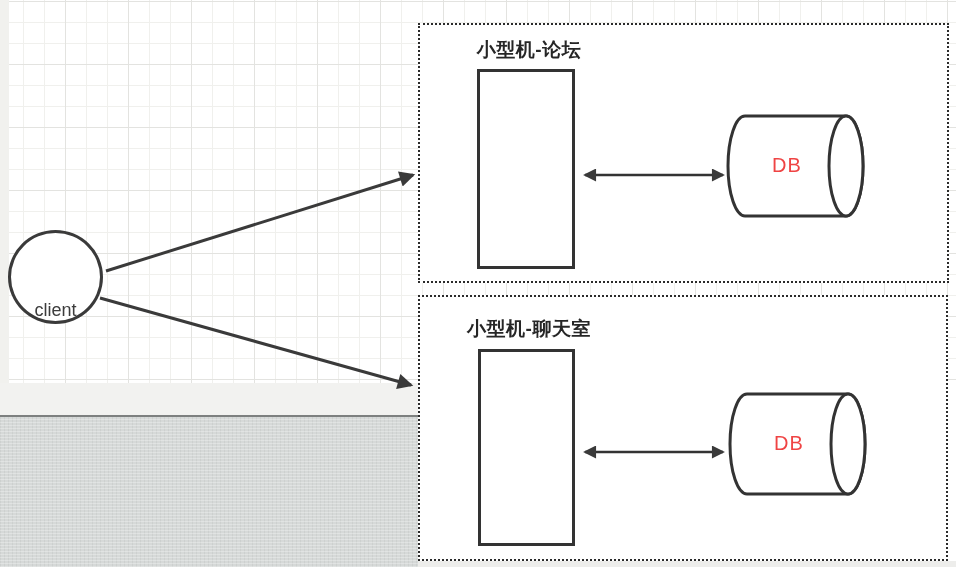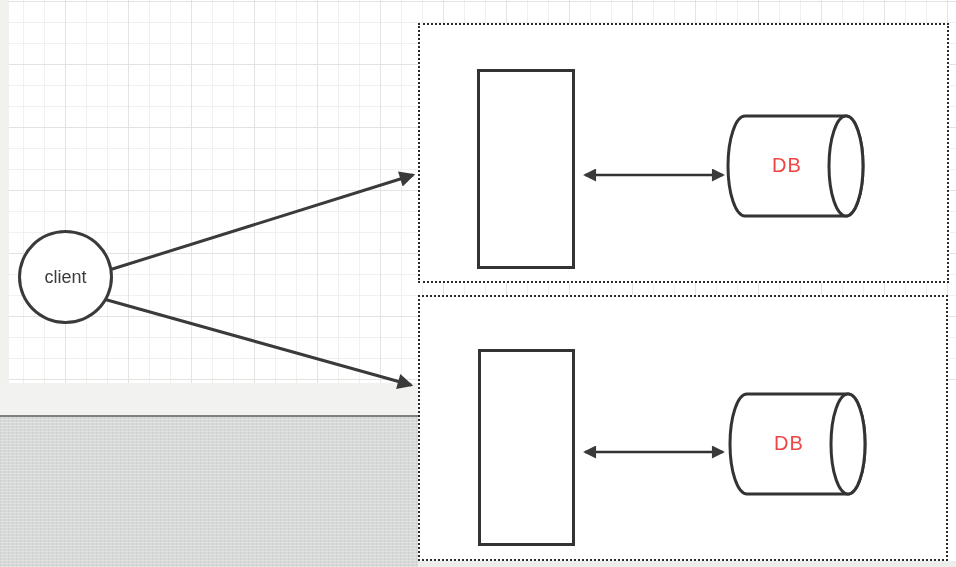--- a/index.html
+++ b/index.html
@@ -101,26 +101,26 @@
     position: absolute; width: 122px;
     text-align: center;
     font-size: 20px; color: #ef4444;
     letter-spacing: 1px;
   }
   .forum .db-label { left: 306px; top: 129px; }
   .chat  .db-label { left: 308px; top: 135px; }
 
   
   .client-node {
-    position: absolute; left: 18px; top: 230px;
+    position: absolute; left: 8px; top: 230px;
     width: 95px; height: 94px;
     background: #ffffff;
     border: 3px solid #3a3a3a;
     border-radius: 50%;
-    display: flex; align-items: center; justify-content: center;
+    display: flex; align-items: flex-end; justify-content: center;
     font-size: 18px; color: #3c3c3c;
   }
 </style>
 </head>
 <body>
 
 <div class="canvas">
 
   <div class="grid-layer"></div>
   <div class="page-edge-left"></div>
@@ -132,37 +132,39 @@
     <defs>
       <marker id="head" viewBox="0 0 10 10" refX="8.5" refY="5" markerWidth="6.5" markerHeight="5.2" orient="auto-start-reverse">
         <path class="arrowhead-fill" d="M0,0 L10,5 L0,10 Z"></path>
       </marker>
     </defs>
     <line class="connector-line" x1="106" y1="271" x2="413" y2="175" marker-end="url(#head)"></line>
     <line class="connector-line" x1="100" y1="298" x2="411" y2="385" marker-end="url(#head)"></line>
   </svg>
 
   <div class="group-box forum">
+    <div class="group-title">小型机-论坛</div>
     <div class="server-rect"></div>
     <svg class="dbl-arrow" viewBox="0 0 150 30">
       <defs>
         <marker id="dhead1" viewBox="0 0 10 10" refX="8.5" refY="5" markerWidth="6.5" markerHeight="5.2" orient="auto-start-reverse">
           <path class="arrowhead-fill" d="M0,0 L10,5 L0,10 Z"></path>
         </marker>
       </defs>
       <line class="dbl-line" x1="6" y1="15" x2="144" y2="15" marker-start="url(#dhead1)" marker-end="url(#dhead1)"></line>
     </svg>
     <svg class="cylinder" viewBox="0 0 141 106">
       <path class="cyl-shape" d="M19,3 A17,50 0 0 0 19,103 L120,103 A17,50 0 0 0 120,3 Z"></path>
       <ellipse class="cyl-shape" cx="120" cy="53" rx="17" ry="50"></ellipse>
     </svg>
     <div class="db-label">DB</div>
   </div>
 
   <div class="group-box chat">
+    <div class="group-title">小型机-聊天室</div>
     <div class="server-rect"></div>
     <svg class="dbl-arrow" viewBox="0 0 150 30">
       <defs>
         <marker id="dhead2" viewBox="0 0 10 10" refX="8.5" refY="5" markerWidth="6.5" markerHeight="5.2" orient="auto-start-reverse">
           <path class="arrowhead-fill" d="M0,0 L10,5 L0,10 Z"></path>
         </marker>
       </defs>
       <line class="dbl-line" x1="6" y1="15" x2="144" y2="15" marker-start="url(#dhead2)" marker-end="url(#dhead2)"></line>
     </svg>
     <svg class="cylinder" viewBox="0 0 141 106">

